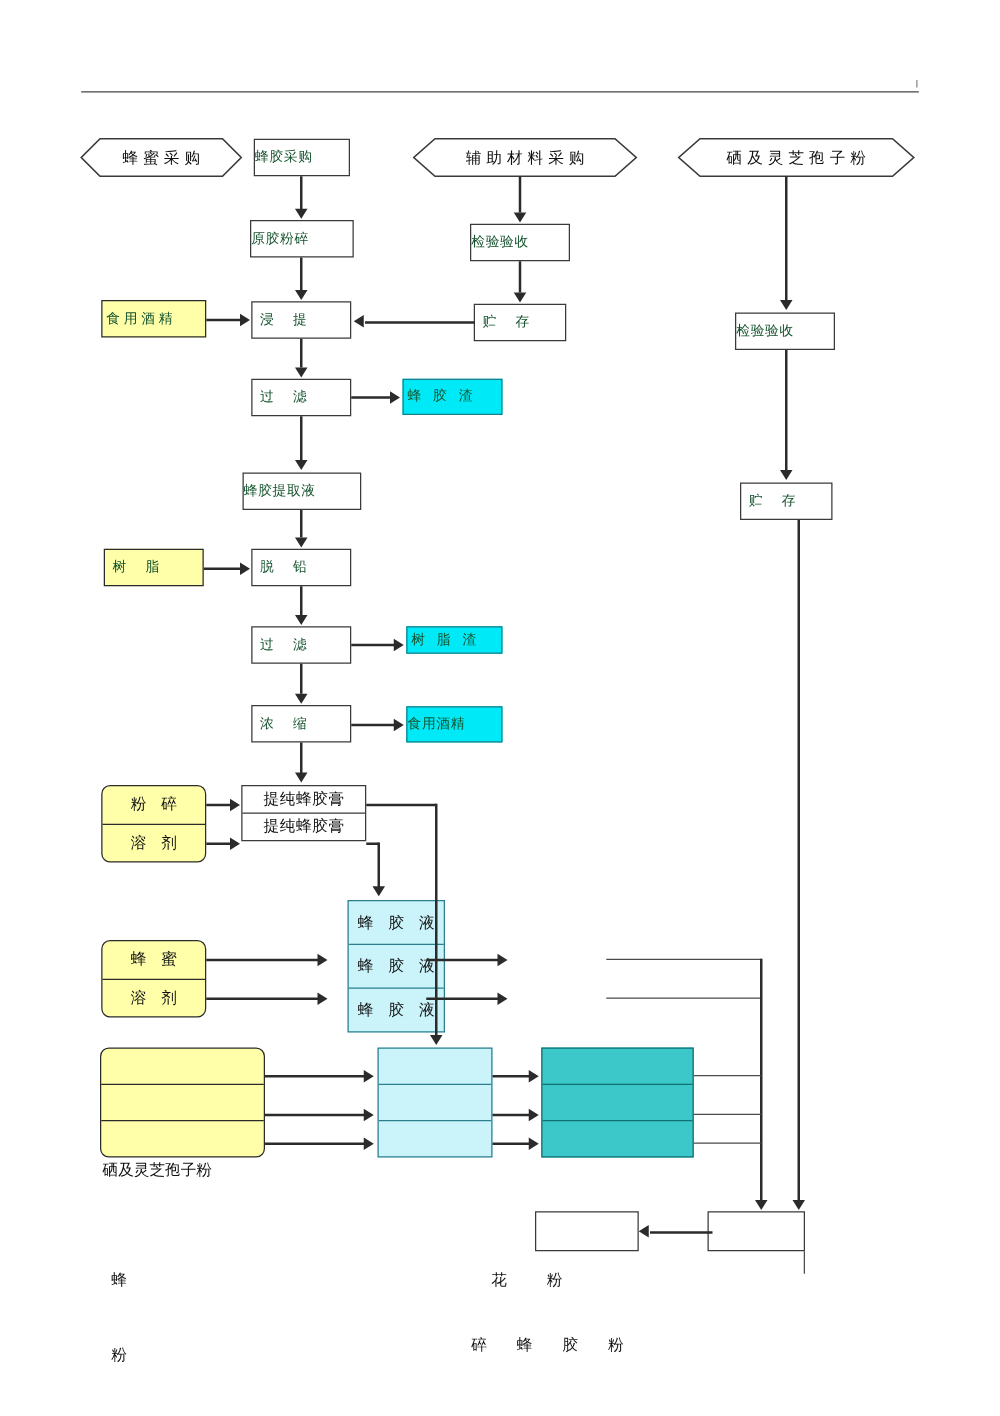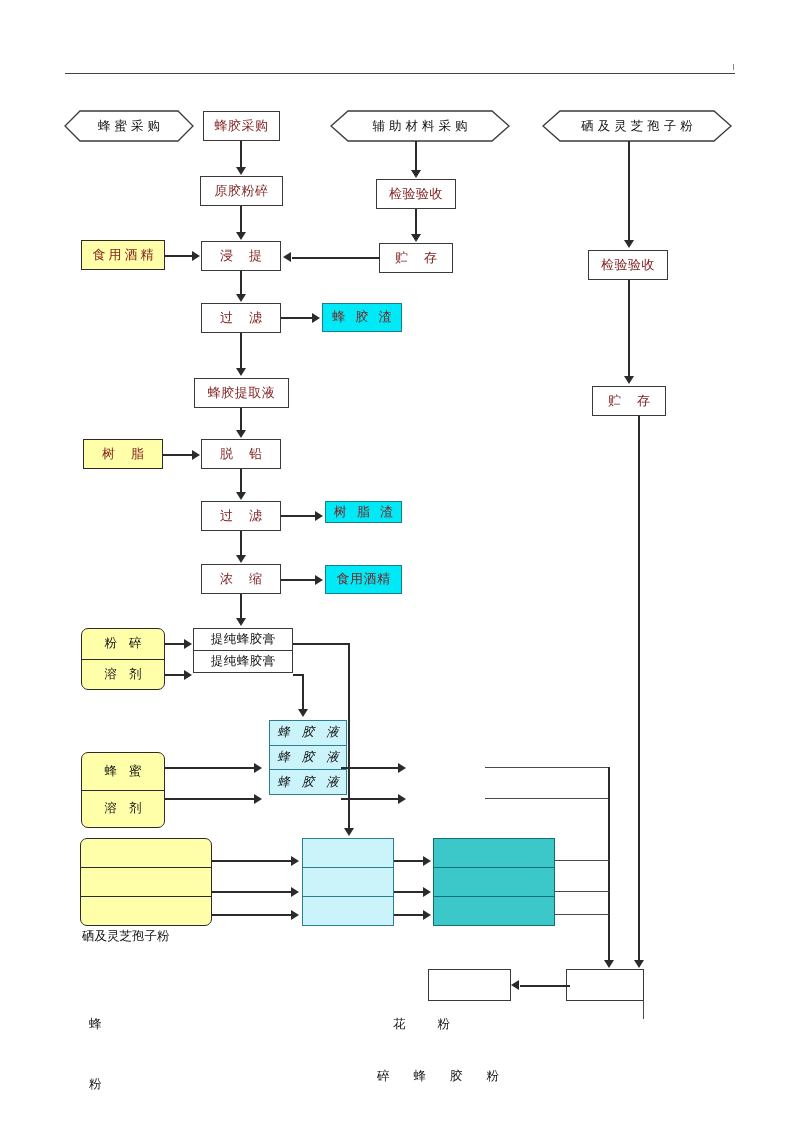--- a/index.html
+++ b/index.html
@@ -36,23 +36,23 @@
   }
 
   
   .node {
     position: absolute;
     box-sizing: border-box;
     border: 1px solid #3a3a3a;
     background: #ffffff;
     display: flex;
     align-items: center;
-    justify-content: center;
-    font-size: 13px;
-    color: #7f1d1d;
+    justify-content: flex-start;
+    font-size: 11px;
+    color: #14532d;
     letter-spacing: 0.5px;
     line-height: 1.1;
     white-space: nowrap;
   }
   .node.spaced { letter-spacing: 6px; text-indent: 6px; }
   .node.spaced2 { letter-spacing: 3px; text-indent: 3px; }
   .node.yellow { background: #ffffaa; border-color: #2b2b2b; }
   .node.cyan   { background: #00e9f7; border-color: #1a7f8a; }
   .node.plain  { background: #ffffff; }
 
@@ -249,27 +249,27 @@
   <div class="stack yellow" style="left:81px; top:628px; width:84px; height:62px;">
     <div class="cell">粉  碎</div>
     <div class="cell">溶  剂</div>
   </div>
 
   <div class="stack plain" style="left:193px; top:628px; width:100px; height:45px;">
     <div class="cell">提纯蜂胶膏</div>
     <div class="cell">提纯蜂胶膏</div>
   </div>
 
-  <div class="stack lightblue" style="left:269px; top:720px; width:78px; height:75px;font-style:italic;">
+  <div class="stack lightblue" style="left:278px; top:720px; width:78px; height:106px;">
     <div class="cell">蜂 胶 液</div>
     <div class="cell">蜂 胶 液</div>
     <div class="cell">蜂 胶 液</div>
   </div>
 
-  <div class="stack yellow" style="left:81px; top:752px; width:84px; height:76px;">
+  <div class="stack yellow" style="left:81px; top:752px; width:84px; height:62px;">
     <div class="cell">蜂  蜜</div>
     <div class="cell">溶  剂</div>
   </div>
 
 
   <div class="stack yellow" style="left:80px; top:838px; width:132px; height:88px;">
     <div class="cell"></div>
     <div class="cell"></div>
     <div class="cell"></div>
   </div>

